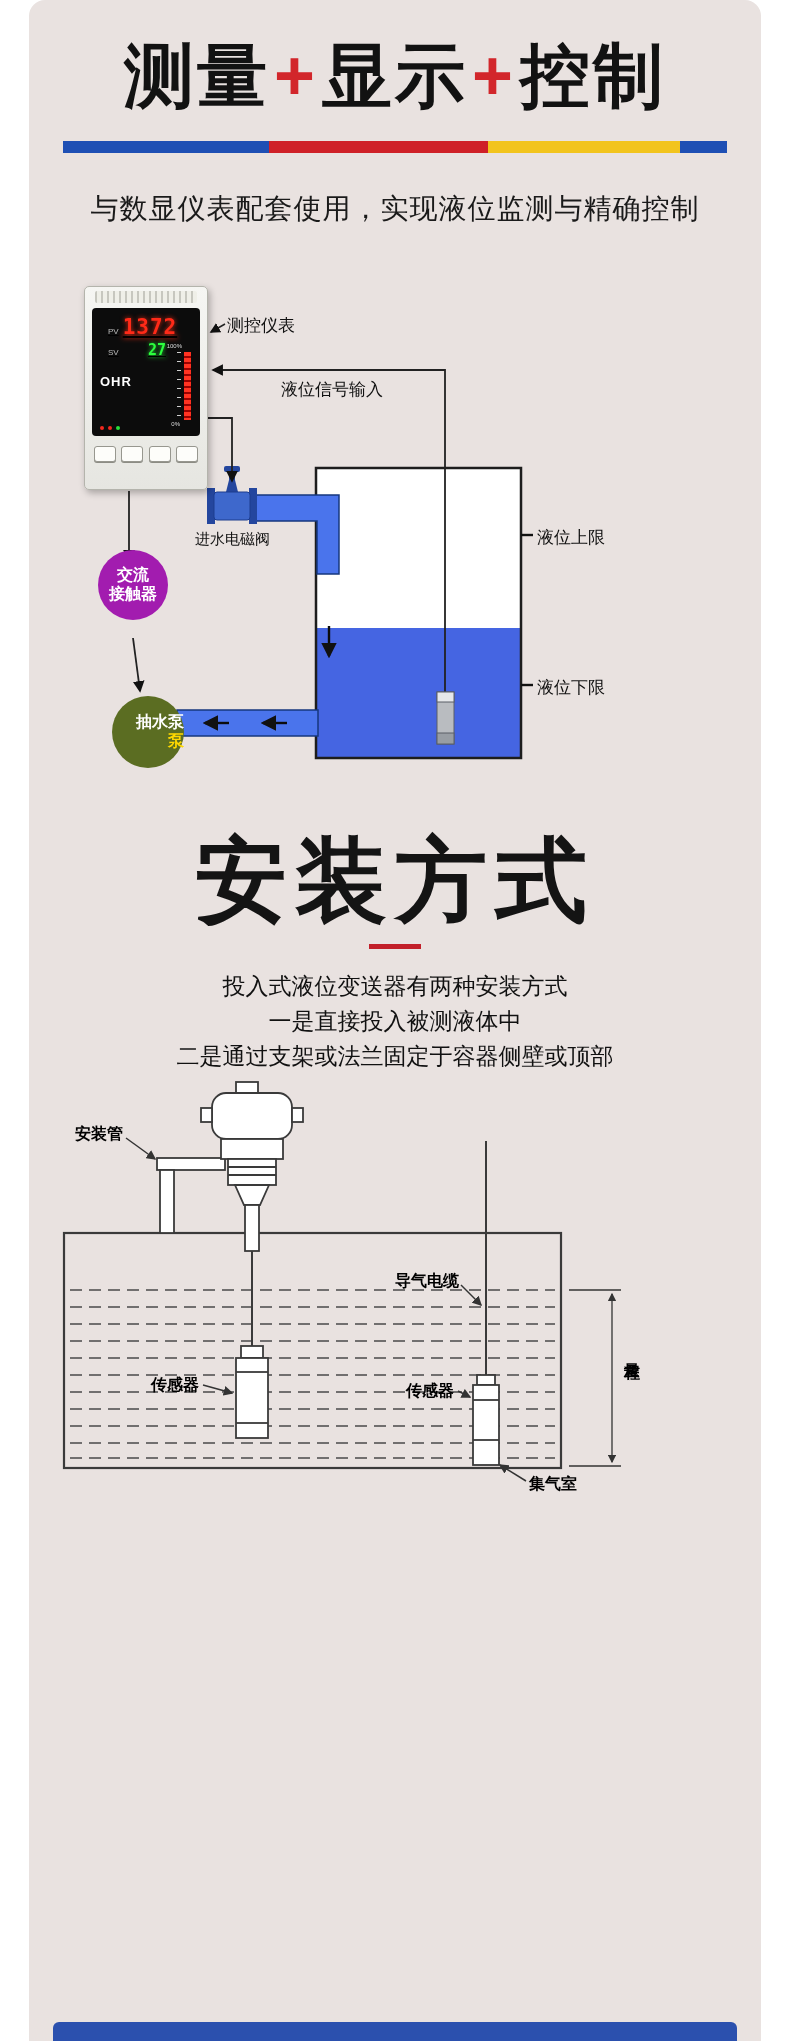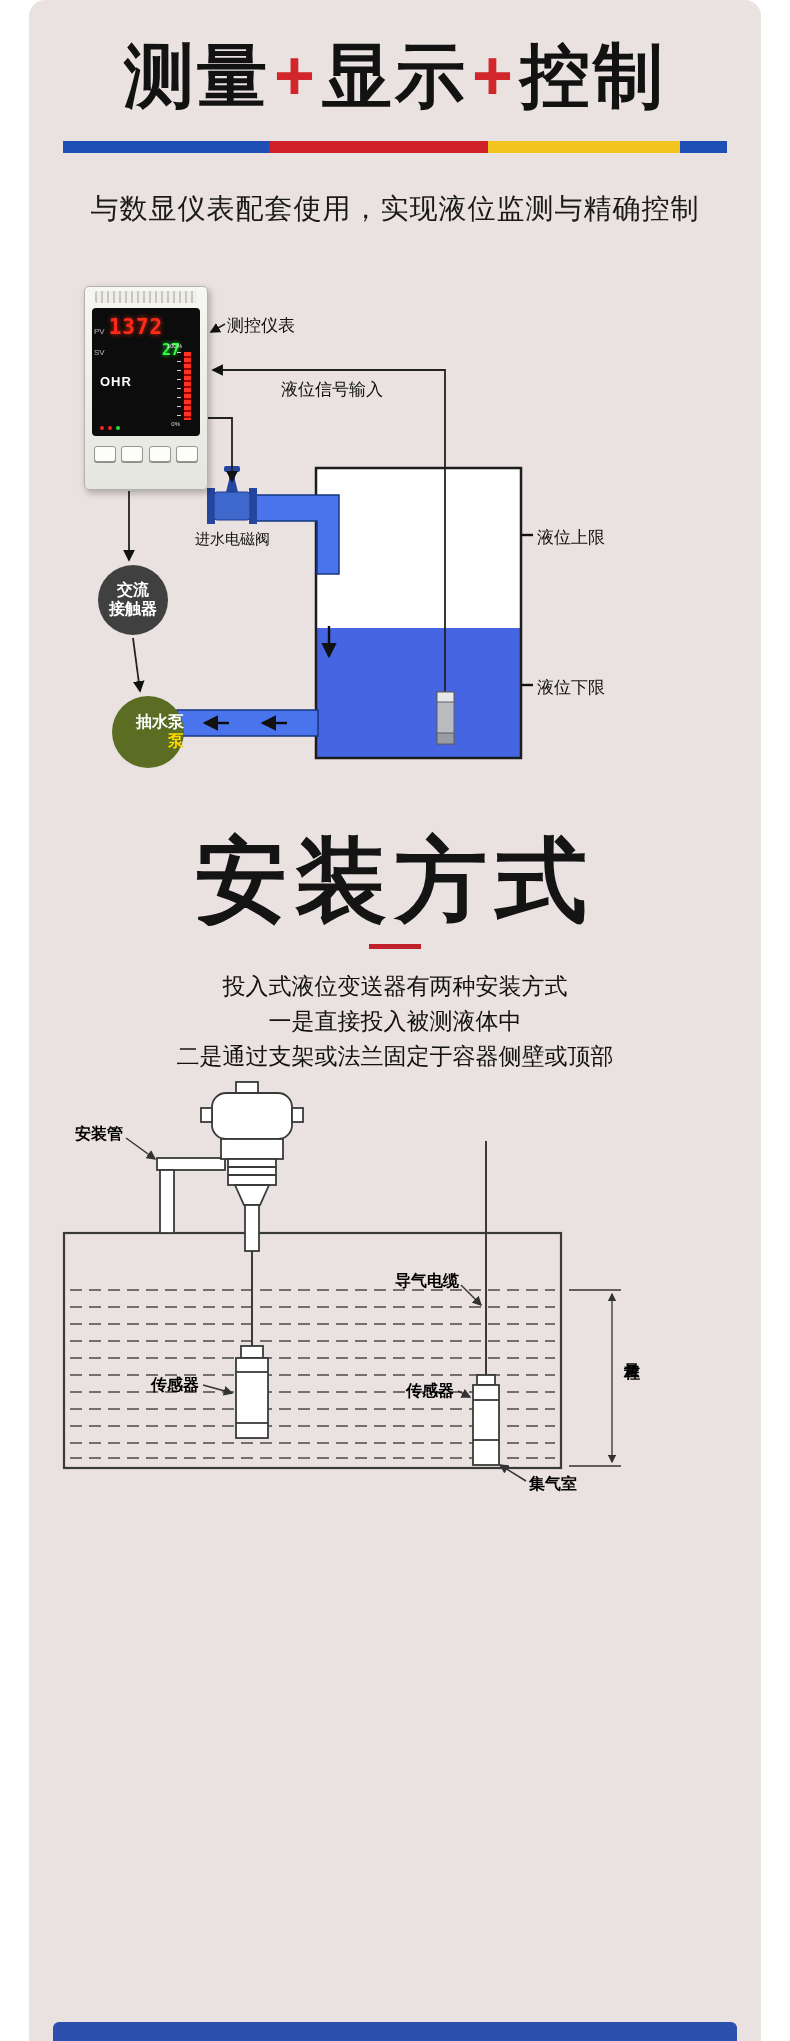--- a/index.html
+++ b/index.html
@@ -21,31 +21,31 @@
   .d1 svg{position:absolute;left:0;top:0;}
   .lbl{position:absolute;font-size:17px;color:#111;white-space:nowrap;}
   .lbl-yibiao{left:198px;top:36px;}
   .lbl-signal{left:252px;top:100px;}
   .lbl-valve{left:166px;top:252px;font-size:15px;}
   .lbl-upper{left:508px;top:248px;}
   .lbl-lower{left:508px;top:398px;}
   .badge{position:absolute;border-radius:50%;display:flex;flex-direction:column;
          align-items:center;justify-content:center;color:#fff;font-weight:bold;
          font-size:16px;line-height:1.15;z-index:3;}
-  .contactor{left:69px;top:287px;width:70px;height:70px;background:#404040;}
+  .contactor{left:69px;top:272px;width:70px;height:70px;background:#a21caf;}
   .pump{left:83px;top:418px;width:72px;height:72px;background:#5b6d22;align-items:flex-end;}
   .pump .yellow{color:#ffd800;}
   
   .instrument{position:absolute;left:55px;top:8px;width:122px;height:202px;z-index:2;
               background:linear-gradient(#f6f6f3,#e6e6e1);border:1px solid #b4b4ac;
               border-radius:5px;box-shadow:2px 3px 7px rgba(0,0,0,.28);}
   .vents{height:12px;margin:4px 10px 0;border-radius:2px;
          background:repeating-linear-gradient(90deg,#c7c7bf 0 2px,#efefe8 2px 6px);}
   .screen{position:relative;margin:5px 7px 0;height:128px;background:#0c0c0c;border-radius:4px;
-          padding:7px 2px 0;box-sizing:border-box;overflow:hidden;}
+          padding:7px 16px 0;box-sizing:border-box;overflow:hidden;text-decoration:underline;}
   .pv-row,.sv-row{display:flex;align-items:baseline;}
   .slabel{color:#bbb;font-size:8px;margin-right:4px;}
   .pv{color:#ff2a18;font-family:"DejaVu Sans Mono",monospace;font-size:21px;font-weight:bold;
       letter-spacing:1px;text-shadow:0 0 5px rgba(255,45,20,.9);}
   .sv-row{margin-top:2px;}
   .sv{color:#2cff3e;font-family:"DejaVu Sans Mono",monospace;font-size:15px;font-weight:bold;
       margin-left:auto;margin-right:18px;text-shadow:0 0 4px rgba(40,255,60,.9);}
   .ohr{position:absolute;left:8px;top:66px;color:#fff;font-weight:bold;font-size:13px;letter-spacing:1px;}
   .bargraph{position:absolute;right:9px;top:44px;width:7px;height:68px;
             background:repeating-linear-gradient(180deg,#f32 0 4px,#900 4px 6px);}

